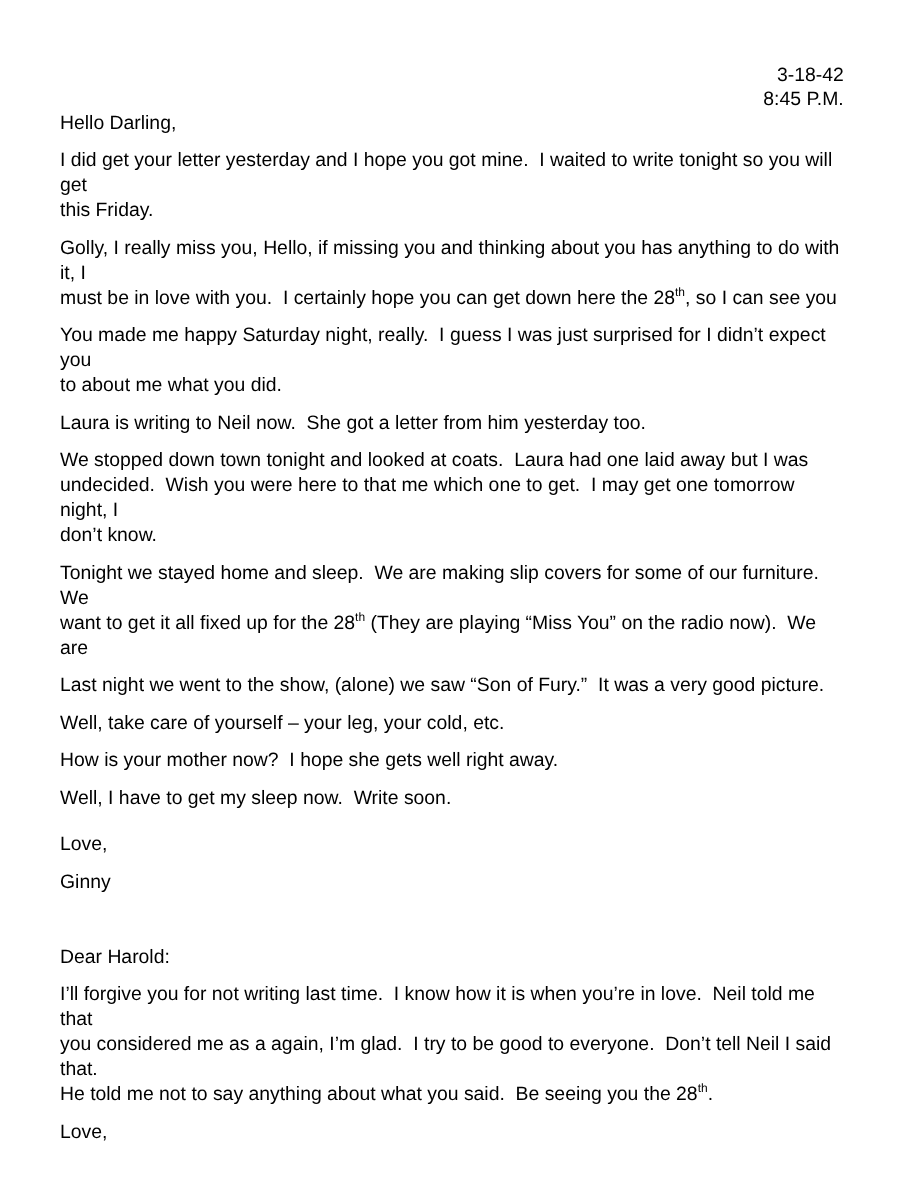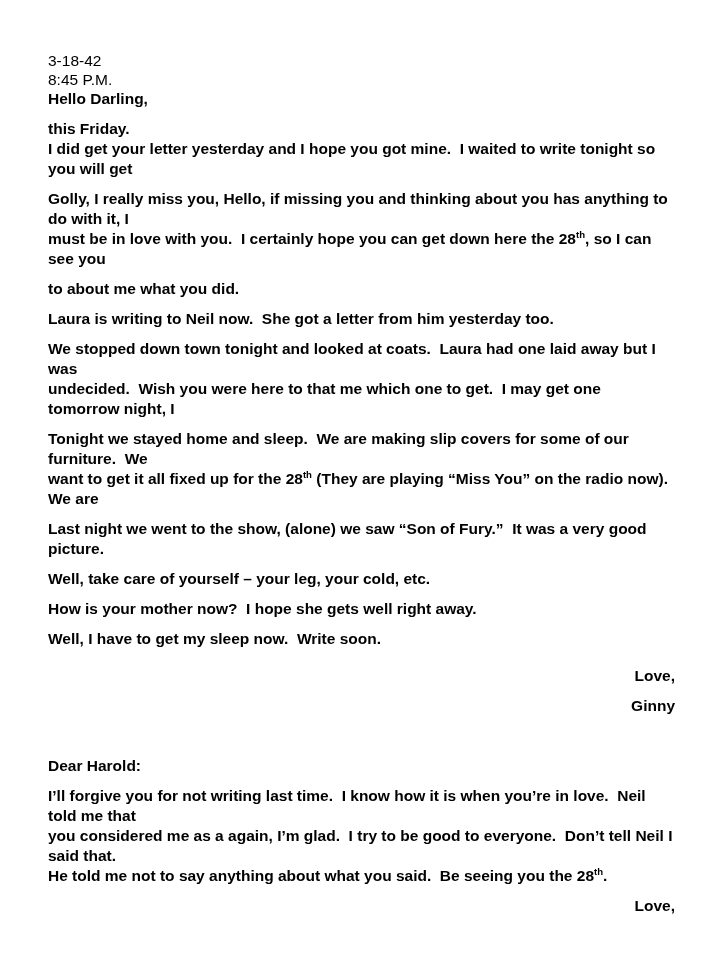--- a/index.html
+++ b/index.html
@@ -16,33 +16,33 @@
     box-sizing: border-box;
     width: 720px;
     height: 960px;
     background: #ffffff;
     color: #000000;
     padding: 51px 45px 0 48px;
     font-family: "Liberation Sans", "DejaVu Sans", sans-serif;
     font-size: 15.5px;
   }
   .dateline {
+    text-align: right;
     line-height: 19px;
     margin: 0;
   }
   .dateline div {
     white-space: pre;
   }
   .para {
     margin: 0 0 10px 0;
     line-height: 20px;
-    font-weight: bold;
   }
   .para.center {
-    text-align: right;
+    text-align: left;
   }
   .para.extra-space {
     margin-top: 17px;
   }
   .para.blank {
     min-height: 20px;
     margin: 0 0 10px 0;
   }
   .line {
     display: block;
@@ -60,36 +60,38 @@
 <div class="page">
   <div class="dateline">
     <div>3-18-42</div>
     <div>8:45 P.M.</div>
   </div>
   <div id="letter-body">
       <p class="para">
         <span class="line">Hello Darling,</span>
       </p>
       <p class="para">
+        <span class="line">I did get your letter yesterday and I hope you got mine.  I waited to write tonight so you will get</span>
         <span class="line">this Friday.</span>
-        <span class="line">I did get your letter yesterday and I hope you got mine.  I waited to write tonight so you will get</span>
       </p>
       <p class="para">
         <span class="line">Golly, I really miss you, Hello, if missing you and thinking about you has anything to do with it, I</span>
         <span class="line">must be in love with you.  I certainly hope you can get down here the 28<sup>th</sup>, so I can see you</span>
       </p>
       <p class="para">
+        <span class="line">You made me happy Saturday night, really.  I guess I was just surprised for I didn’t expect you</span>
         <span class="line">to about me what you did.</span>
       </p>
       <p class="para">
         <span class="line">Laura is writing to Neil now.  She got a letter from him yesterday too.</span>
       </p>
       <p class="para">
         <span class="line">We stopped down town tonight and looked at coats.  Laura had one laid away but I was</span>
         <span class="line">undecided.  Wish you were here to that me which one to get.  I may get one tomorrow night, I</span>
+        <span class="line">don’t know.</span>
       </p>
       <p class="para">
         <span class="line">Tonight we stayed home and sleep.  We are making slip covers for some of our furniture.  We</span>
         <span class="line">want to get it all fixed up for the 28<sup>th</sup> (They are playing “Miss You” on the radio now).  We are</span>
       </p>
       <p class="para">
         <span class="line">Last night we went to the show, (alone) we saw “Son of Fury.”  It was a very good picture.</span>
       </p>
       <p class="para">
         <span class="line">Well, take care of yourself – your leg, your cold, etc.</span>

